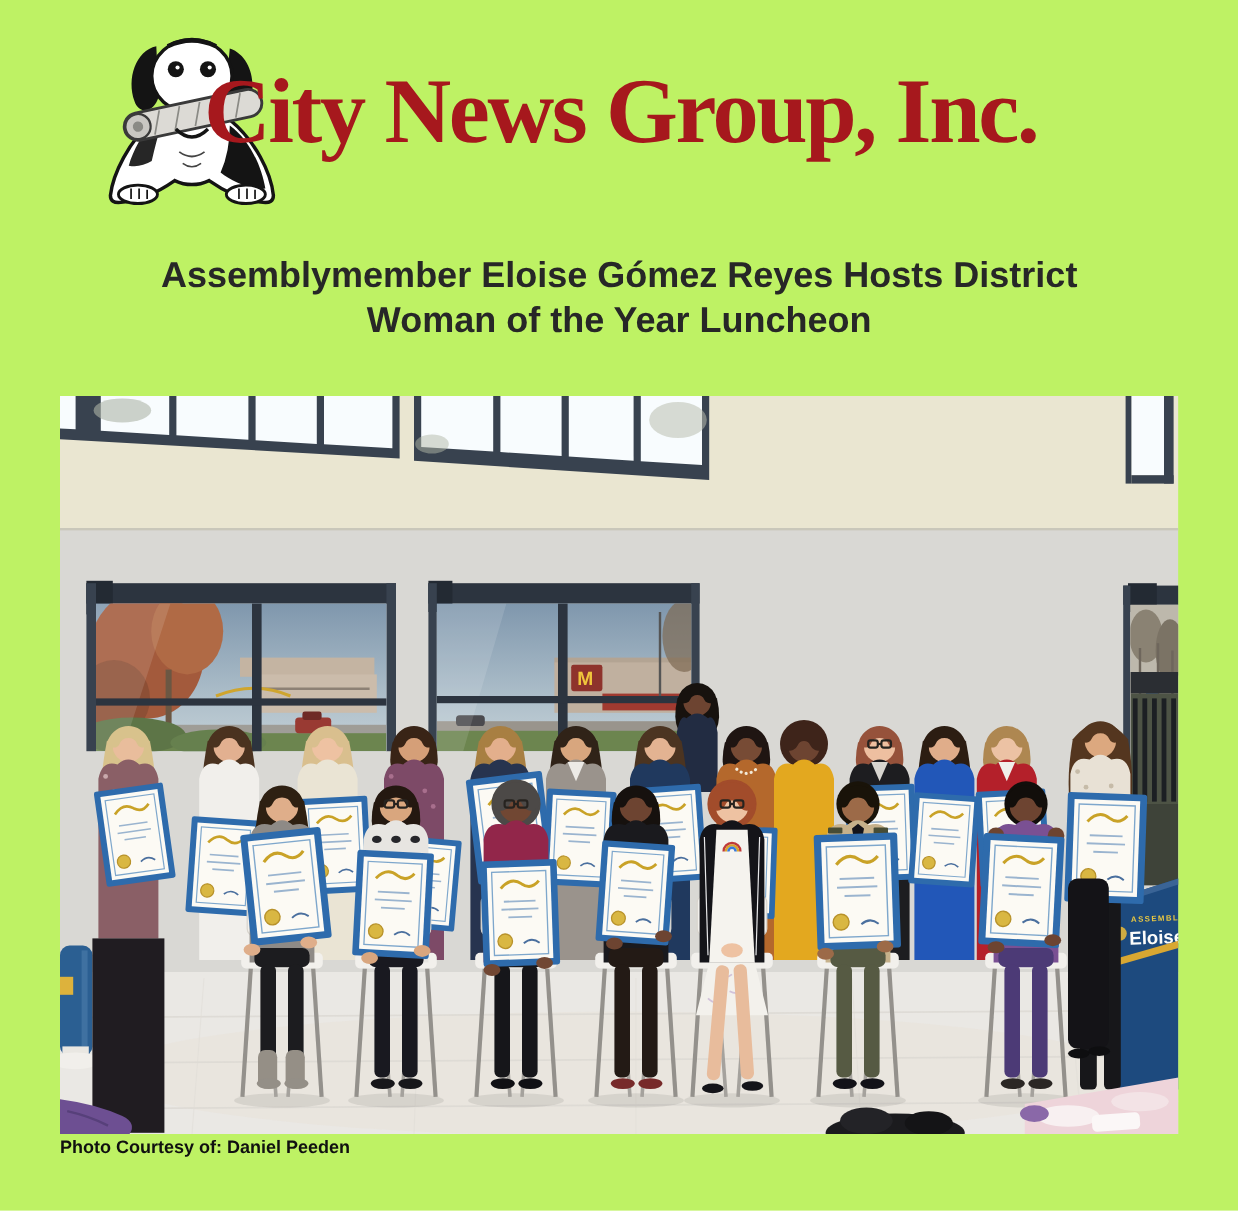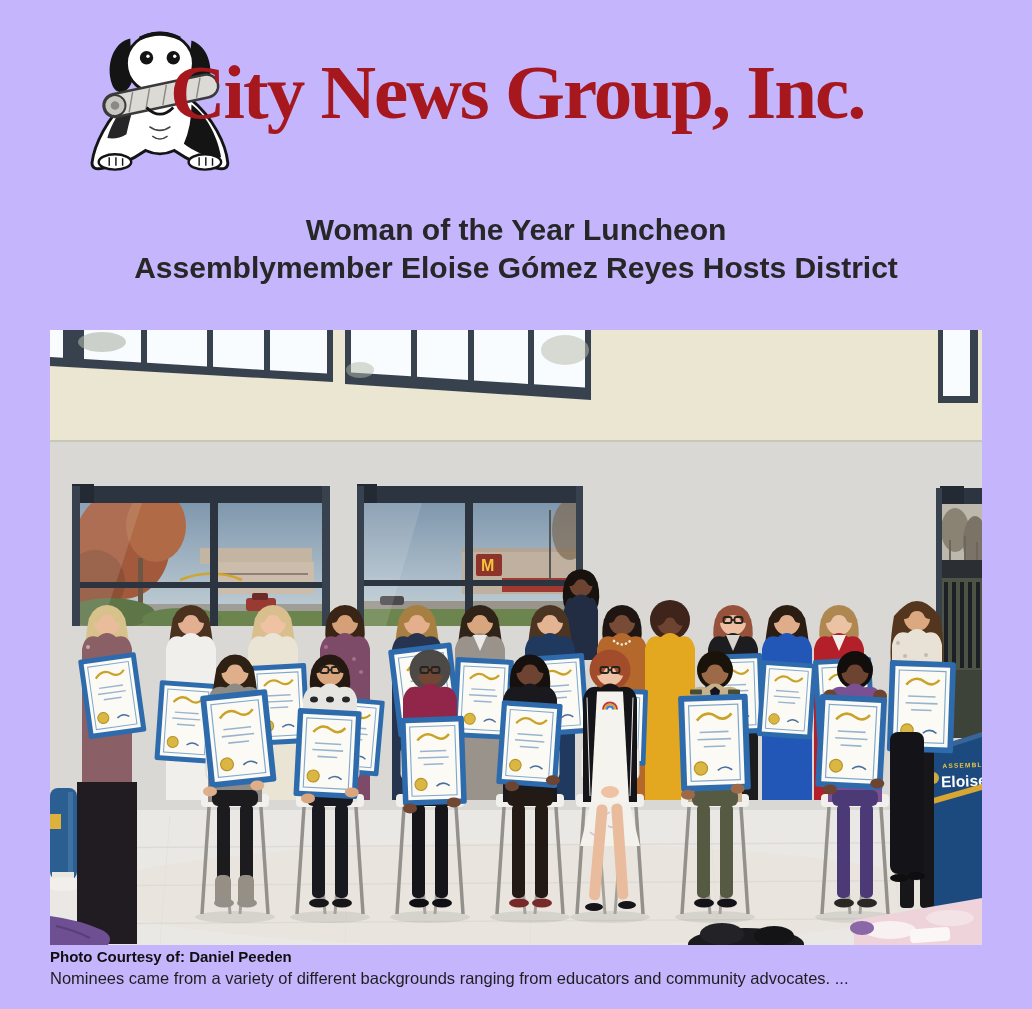--- a/index.html
+++ b/index.html
@@ -1,16 +1,16 @@
 <!DOCTYPE html>
 <html><head>
 <meta charset="utf-8">
 <style>
   html,body{margin:0;padding:0;background:#fff;}
-  .page{position:relative;width:1032px;height:1009px;background:#c4b5fd;overflow:hidden;
+  .page{position:relative;width:1032px;height:1009px;background:#bef264;overflow:hidden;
         font-family:"Liberation Sans",sans-serif;}
   .logo-wrap{position:absolute;left:48px;top:10px;width:940px;height:170px;}
   .dog{position:absolute;left:0;top:2px;width:220px;height:166px;}
   .site-title{position:absolute;left:122px;top:44px;font-family:"Liberation Serif",serif;
         font-weight:bold;font-size:77px;letter-spacing:-2px;color:#a6181d;white-space:nowrap;line-height:1;}
   .headline{position:absolute;left:0;right:0;top:211px;text-align:center;color:#272727;
         font-weight:bold;font-size:30px;line-height:38px;}
   .photo-box{position:absolute;left:50px;top:330px;width:932px;height:615px;}
   .photo-box svg{display:block;}
   .credit{position:absolute;left:50px;top:948px;font-size:15px;font-weight:bold;color:#101010;}
@@ -45,22 +45,22 @@
         <path d="M90,76 l-8,20 M108,76 l-8,20 M126,76 l-8,20 M144,76 l-8,20 M162,76 l-8,20" stroke="#8a8a85" stroke-width="1.5"></path>
         <circle cx="69" cy="86" r="11" fill="#c9c7c2" stroke="#3a3a3a" stroke-width="2"></circle>
         <circle cx="69" cy="86" r="4.5" fill="#8a8a85"></circle>
       </g>
       <path d="M103,98 Q117,112 131,98" stroke="#141414" stroke-width="3" fill="none"></path>
     </svg>
     <div class="site-title">City News Group, Inc.</div>
   </div>
 
   <div class="headline">
+    <div>Assemblymember Eloise Gómez Reyes Hosts District</div>
     <div>Woman of the Year Luncheon</div>
-    <div>Assemblymember Eloise Gómez Reyes Hosts District</div>
   </div>
 
   <div class="photo-box">
   <svg viewBox="0 0 932 615" width="932" height="615">
     <defs>
       <linearGradient id="gsky" x1="0" y1="0" x2="0" y2="1">
         <stop offset="0" stop-color="#7f97ad"></stop>
             <stop offset="0.65" stop-color="#aebfca"></stop>
             <stop offset="1" stop-color="#c6d2d8"></stop>
       </linearGradient>
@@ -566,14 +566,13 @@
       <polygon points="804,590 932,568 932,615 804,615" fill="#eed4da"></polygon>
       <ellipse cx="840" cy="600" rx="26" ry="9" fill="#f8f0f1"></ellipse>
       <ellipse cx="900" cy="588" rx="24" ry="8" fill="#f3e3e6"></ellipse>
       <ellipse cx="812" cy="598" rx="12" ry="7" fill="#8a68a8"></ellipse>
       <rect x="860" y="598" width="40" height="14" rx="4" fill="#fbf7f7" transform="rotate(-4 880 605)"></rect>
     </g>
   </svg>
   </div>
 
   <div class="credit">Photo Courtesy of: Daniel Peeden</div>
-  <div class="caption">Nominees came from a variety of different backgrounds ranging from educators and community advocates. ...</div>
 </div>
 
 </body></html>

